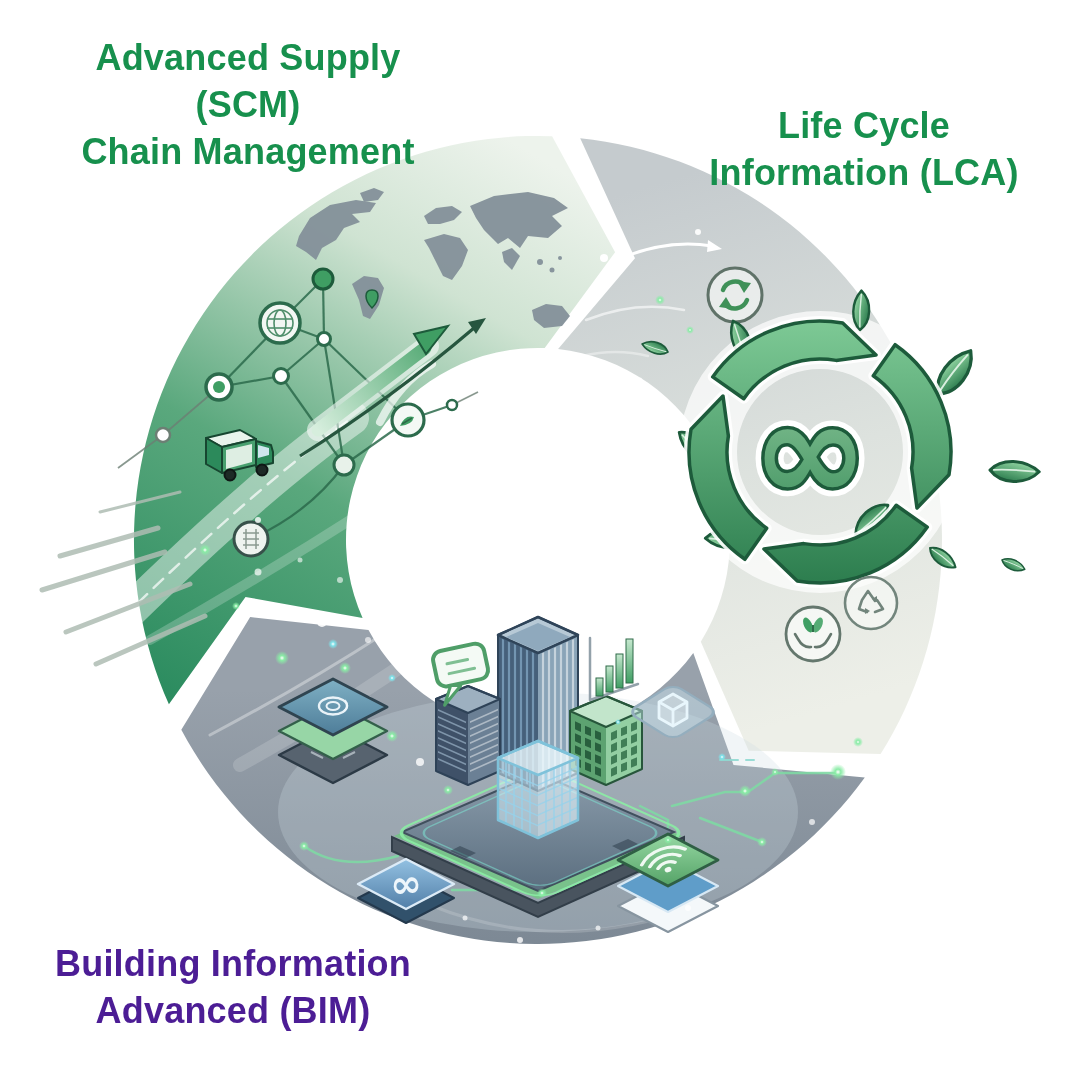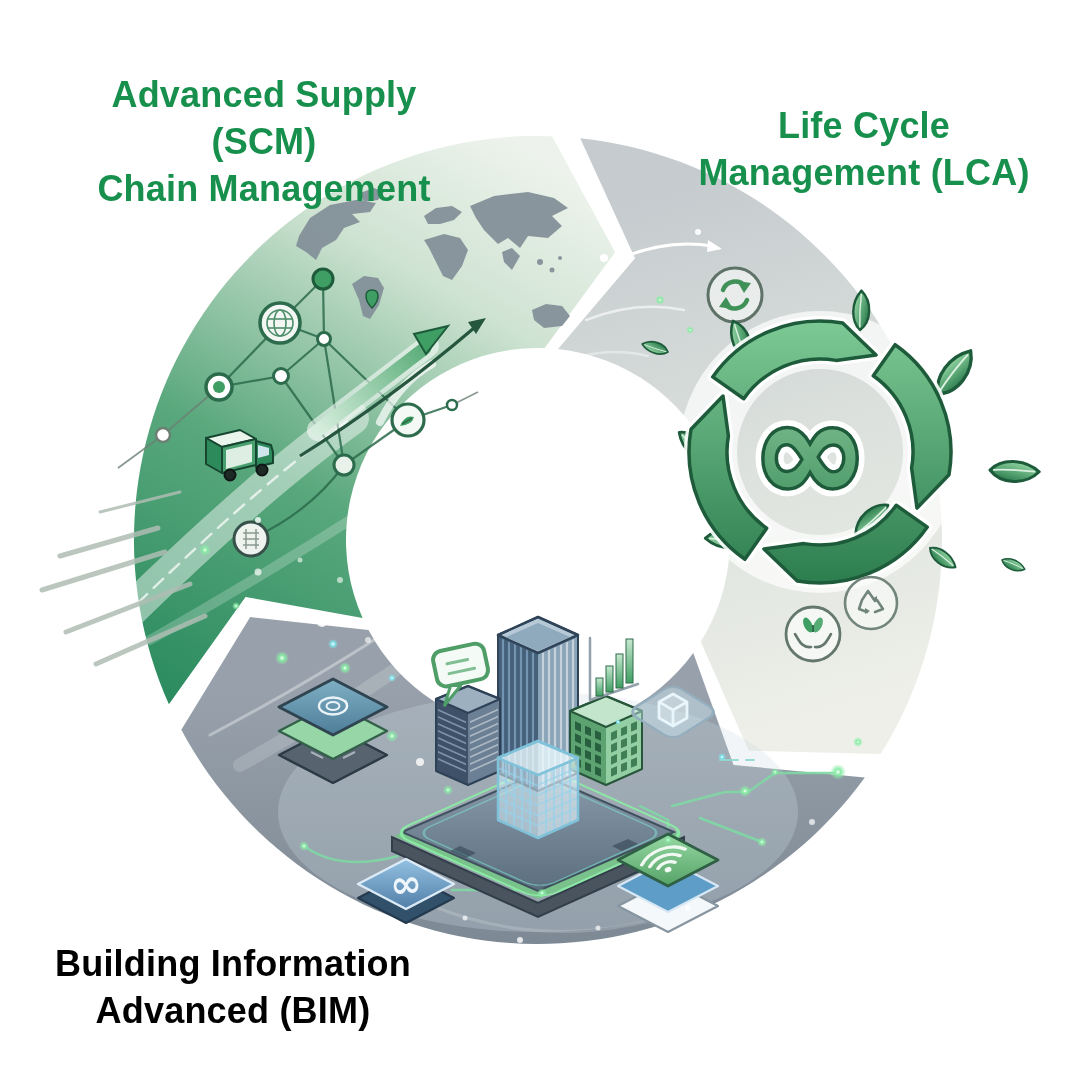--- a/index.html
+++ b/index.html
@@ -1,21 +1,21 @@
 <!DOCTYPE html>
 <html><head>
 <meta charset="utf-8">
 <style>
   html,body{margin:0;padding:0;background:#ffffff;}
   .stage{position:relative;width:1072px;height:1078px;background:#ffffff;overflow:hidden;
          font-family:"Liberation Sans",sans-serif;}
   .stage svg{position:absolute;left:0;top:0;}
   .label{position:absolute;text-align:center;font-weight:700;font-size:36px;line-height:47px;
          letter-spacing:.2px;font-family:"Liberation Sans",sans-serif;}
-  #label-scm{left:44px;top:34px;width:440px;margin-top:37px;}
+  #label-scm{left:28px;top:34px;width:440px;}
   #label-lca{left:656px;top:58px;width:416px;}
   #label-bim{left:10px;top:940px;width:446px;}
 </style>
 </head>
 <body>
 
 <div class="stage">
 <svg width="1072" height="1078" viewBox="0 0 1072 1078">
   <defs>
     <linearGradient id="gScm" gradientUnits="userSpaceOnUse" x1="190" y1="800" x2="560" y2="170">
@@ -514,19 +514,19 @@
   </g>
 </svg>
 
 <div class="label" id="label-scm" style="color: rgb(23, 144, 77);">
   <div>Advanced Supply</div>
   <div>(SCM)</div>
   <div>Chain Management</div>
 </div>
 <div class="label" id="label-lca" style="color: rgb(23, 144, 77); margin-top: 44px;">
   <div>Life Cycle</div>
-  <div>Management (LCA)</div>
+  <div>Information (LCA)</div>
 </div>
-<div class="label" id="label-bim" style="color: #000000;">
+<div class="label" id="label-bim" style="color: #4c1d95;">
   <div>Building Information</div>
   <div>Advanced (BIM)</div>
 </div>
 </div>
 
 </body></html>

